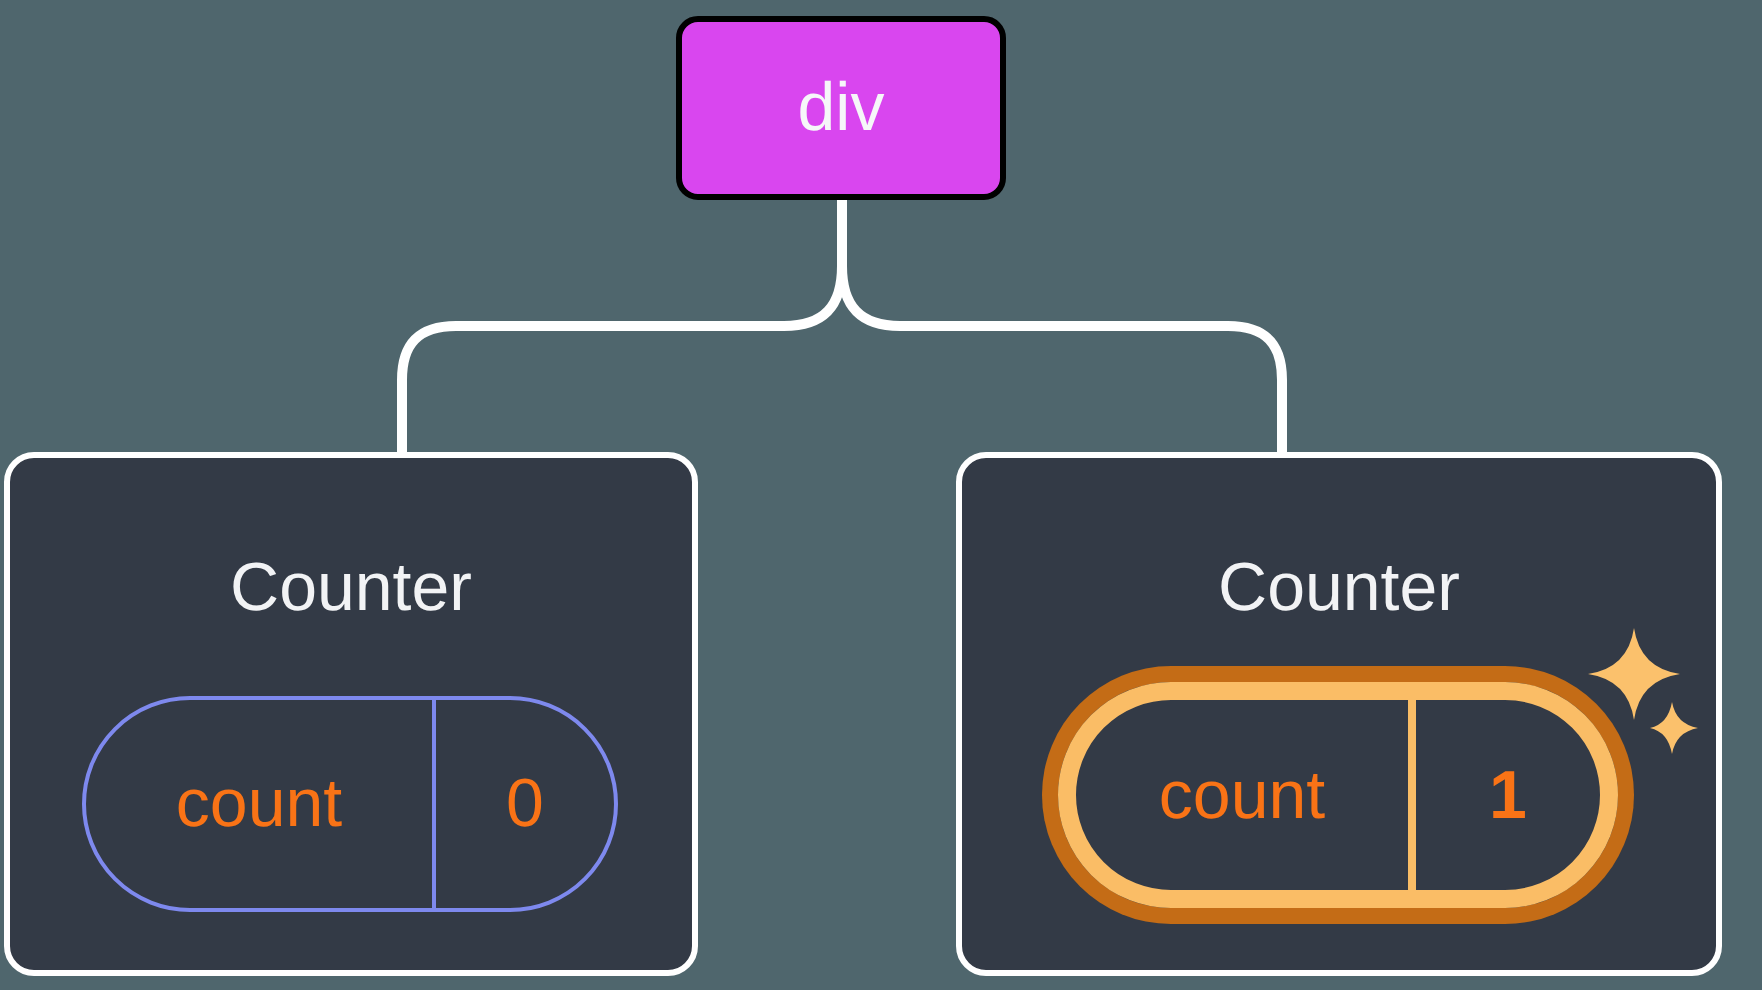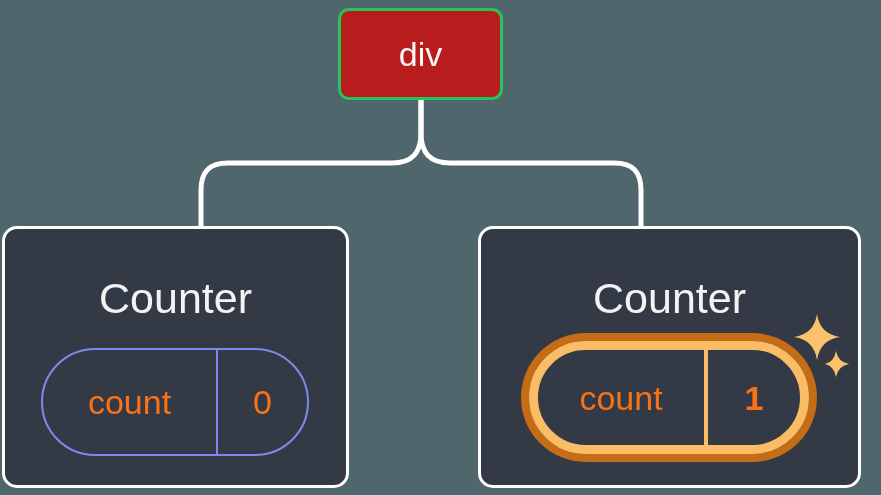--- a/index.html
+++ b/index.html
@@ -17,22 +17,22 @@
   }
   .connector-svg {
     position: absolute;
     left: 0;
     top: 0;
     z-index: 1;
   }
   .node {
     position: absolute;
     box-sizing: border-box;
-    background: #b91c1c;
-    border: 3px solid #22c55e;
+    background: #d946ef;
+    border: 3px solid #000000;
     display: flex;
     align-items: center;
     justify-content: center;
     z-index: 2;
   }
   .root-node {
     left: 338px;
     top: 8px;
     width: 165px;
     height: 92px;
@@ -48,21 +48,21 @@
     background: #333a46;
     border: 3px solid #ffffff;
     border-radius: 15px;
     z-index: 2;
   }
   .card-left  { left: 2px;   width: 347px; }
   .card-right { left: 478px; width: 383px; }
   .card-title {
     margin-top: 48px;
     text-align: center;
-    font-size: 43px;
+    font-size: 34px;
     line-height: 1;
     color: #f2f3f5;
   }
   .pill {
     position: absolute;
     box-sizing: border-box;
     display: flex;
     align-items: stretch;
     border-radius: 999px;
     overflow: hidden;

